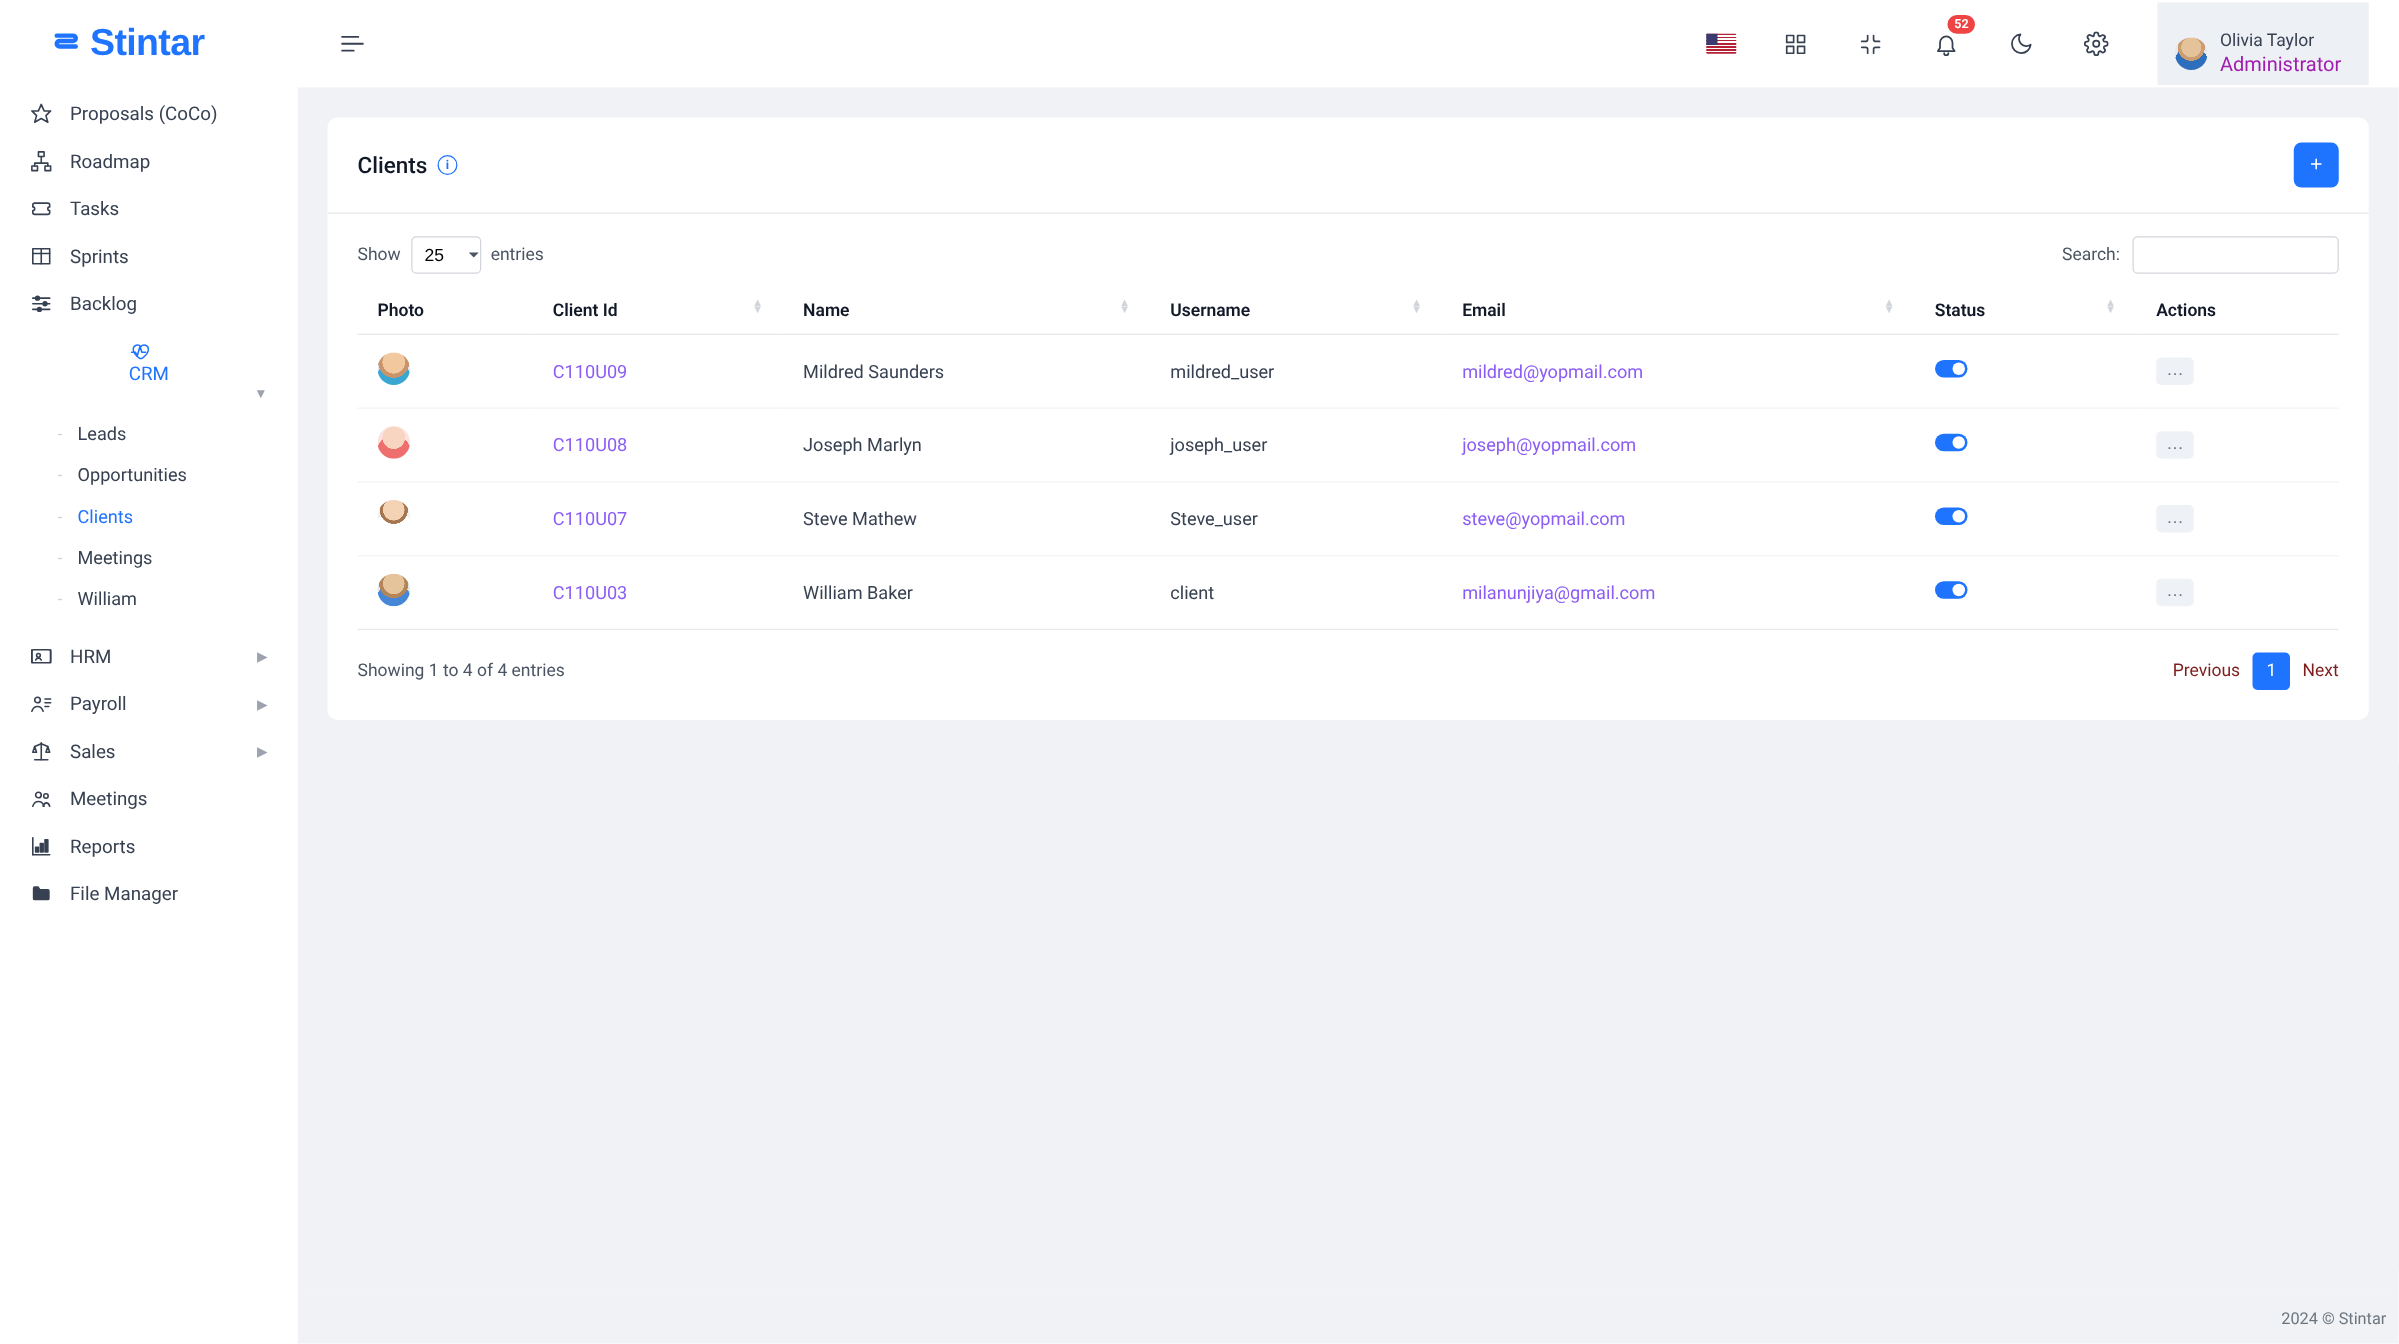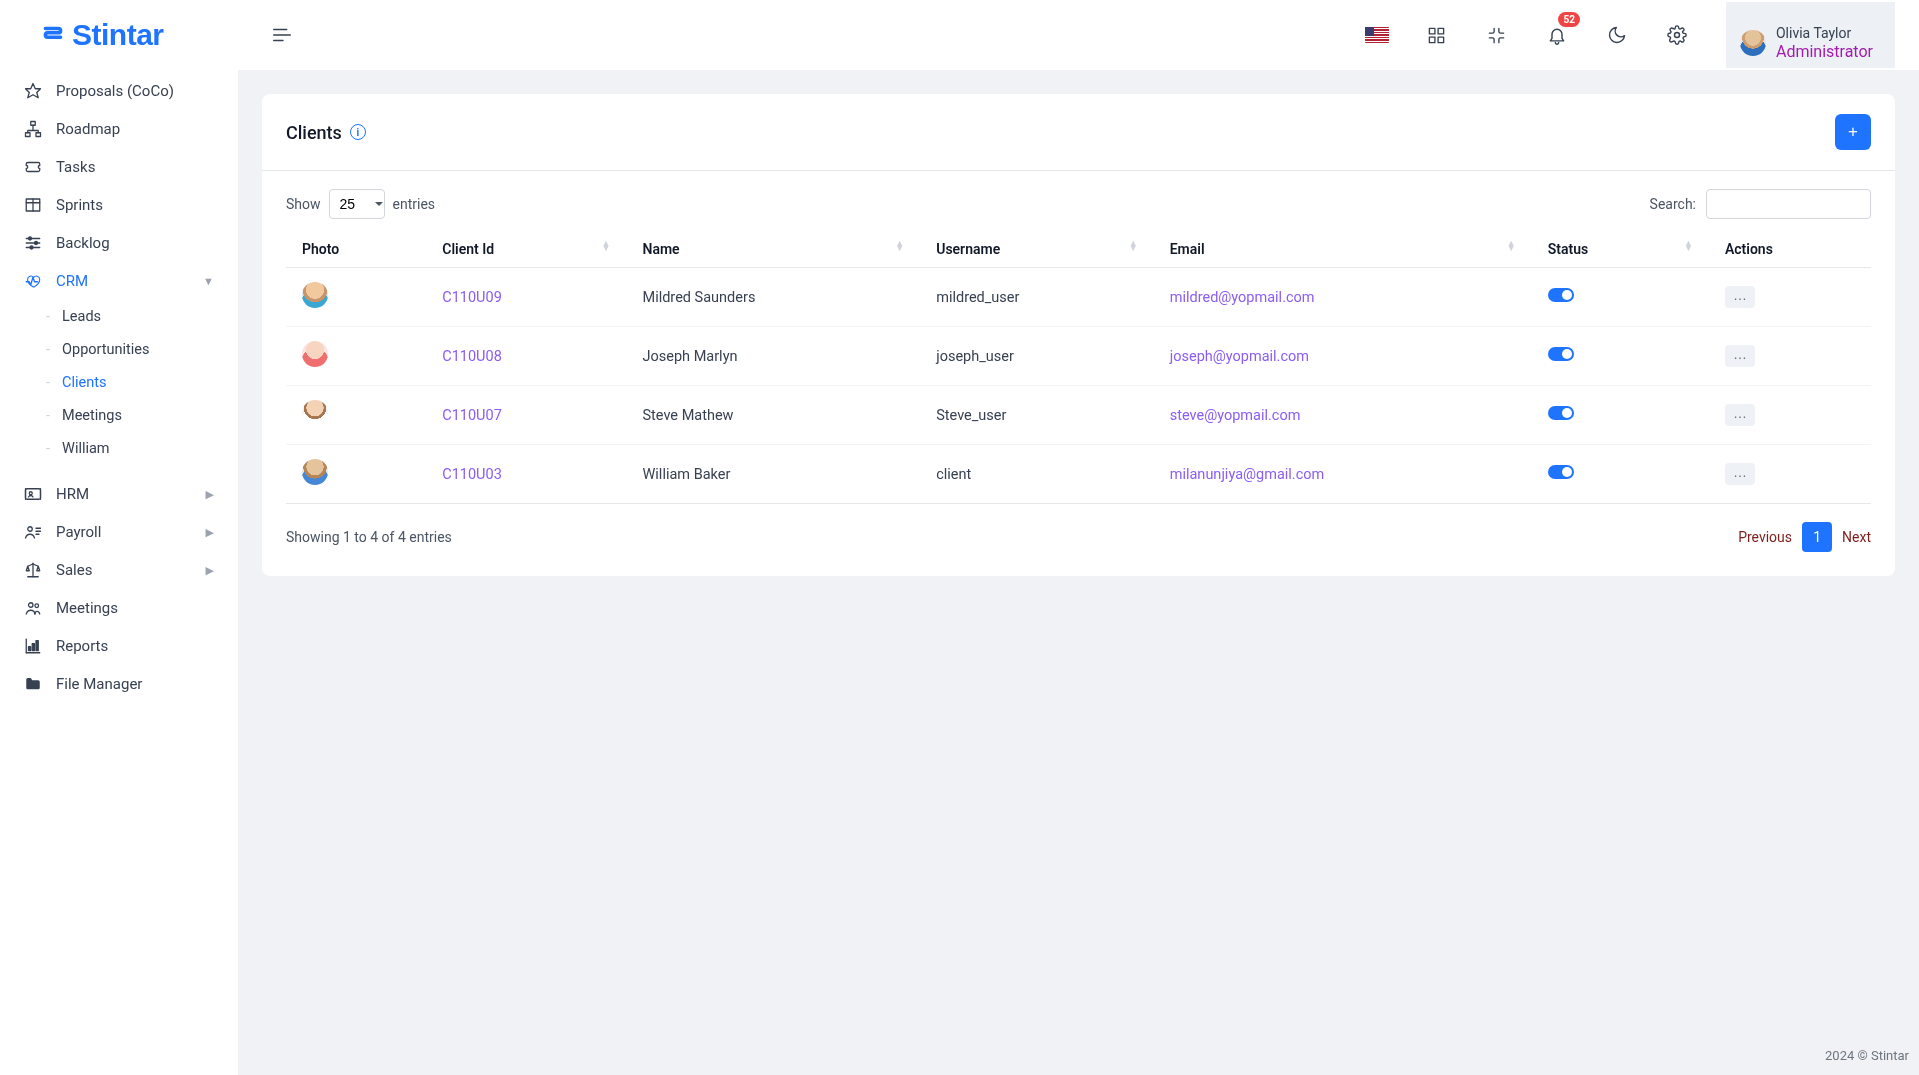--- a/index.html
+++ b/index.html
@@ -16,21 +16,21 @@
 .footer { height: 40px; font-size: 13px; color:#6c757d; display:flex; justify-content:flex-end; align-items:center; padding:0 10px; background:#f1f2f6; }
 
 
 .logo-box { height: 70px; display: flex; align-items:center; padding-left: 40px; }
 .logo-txt { font-family: Arial, sans-serif; font-size: 30px; font-weight: 700; color:#1e73ff; letter-spacing:-.5px; display:flex; align-items:center; }
 .logo-txt svg { margin-right: 6px; }
 
 .nav { list-style:none; padding: 2px 12px; }
 .nav-item { display:flex; align-items:center; padding: 10px 12px; color:#374151; border-radius:4px; cursor:pointer; font-size:15px; font-weight:400; }
 .nav-item .ico { width:18px; height:18px; margin-right:14px; color:#374151; display:inline-flex; align-items:center; justify-content:center; }
-.nav-item.active, .nav-item.active .ico { color:#1e73ff; }
+.nav-item.active, .nav-item.active .ico { color:#1e73ff;flex-direction:column; }
 .nav-chevron { margin-left:auto; color:#9ca3af; font-size:11px; }
 
 .nav-sub { list-style:none; padding-left: 22px; }
 .nav-sub-item { display:flex; align-items:center; padding: 8px 12px; color:#374151; cursor:pointer; font-size:14.5px; }
 .nav-sub-item::before { content:"-"; color:#cbd5e1; margin-right: 12px; }
 .nav-sub-item.active { color:#1e73ff; }
 .mt-gap { margin-top: 10px; }
 .mb-gap { margin-bottom: 10px; }
 
 

